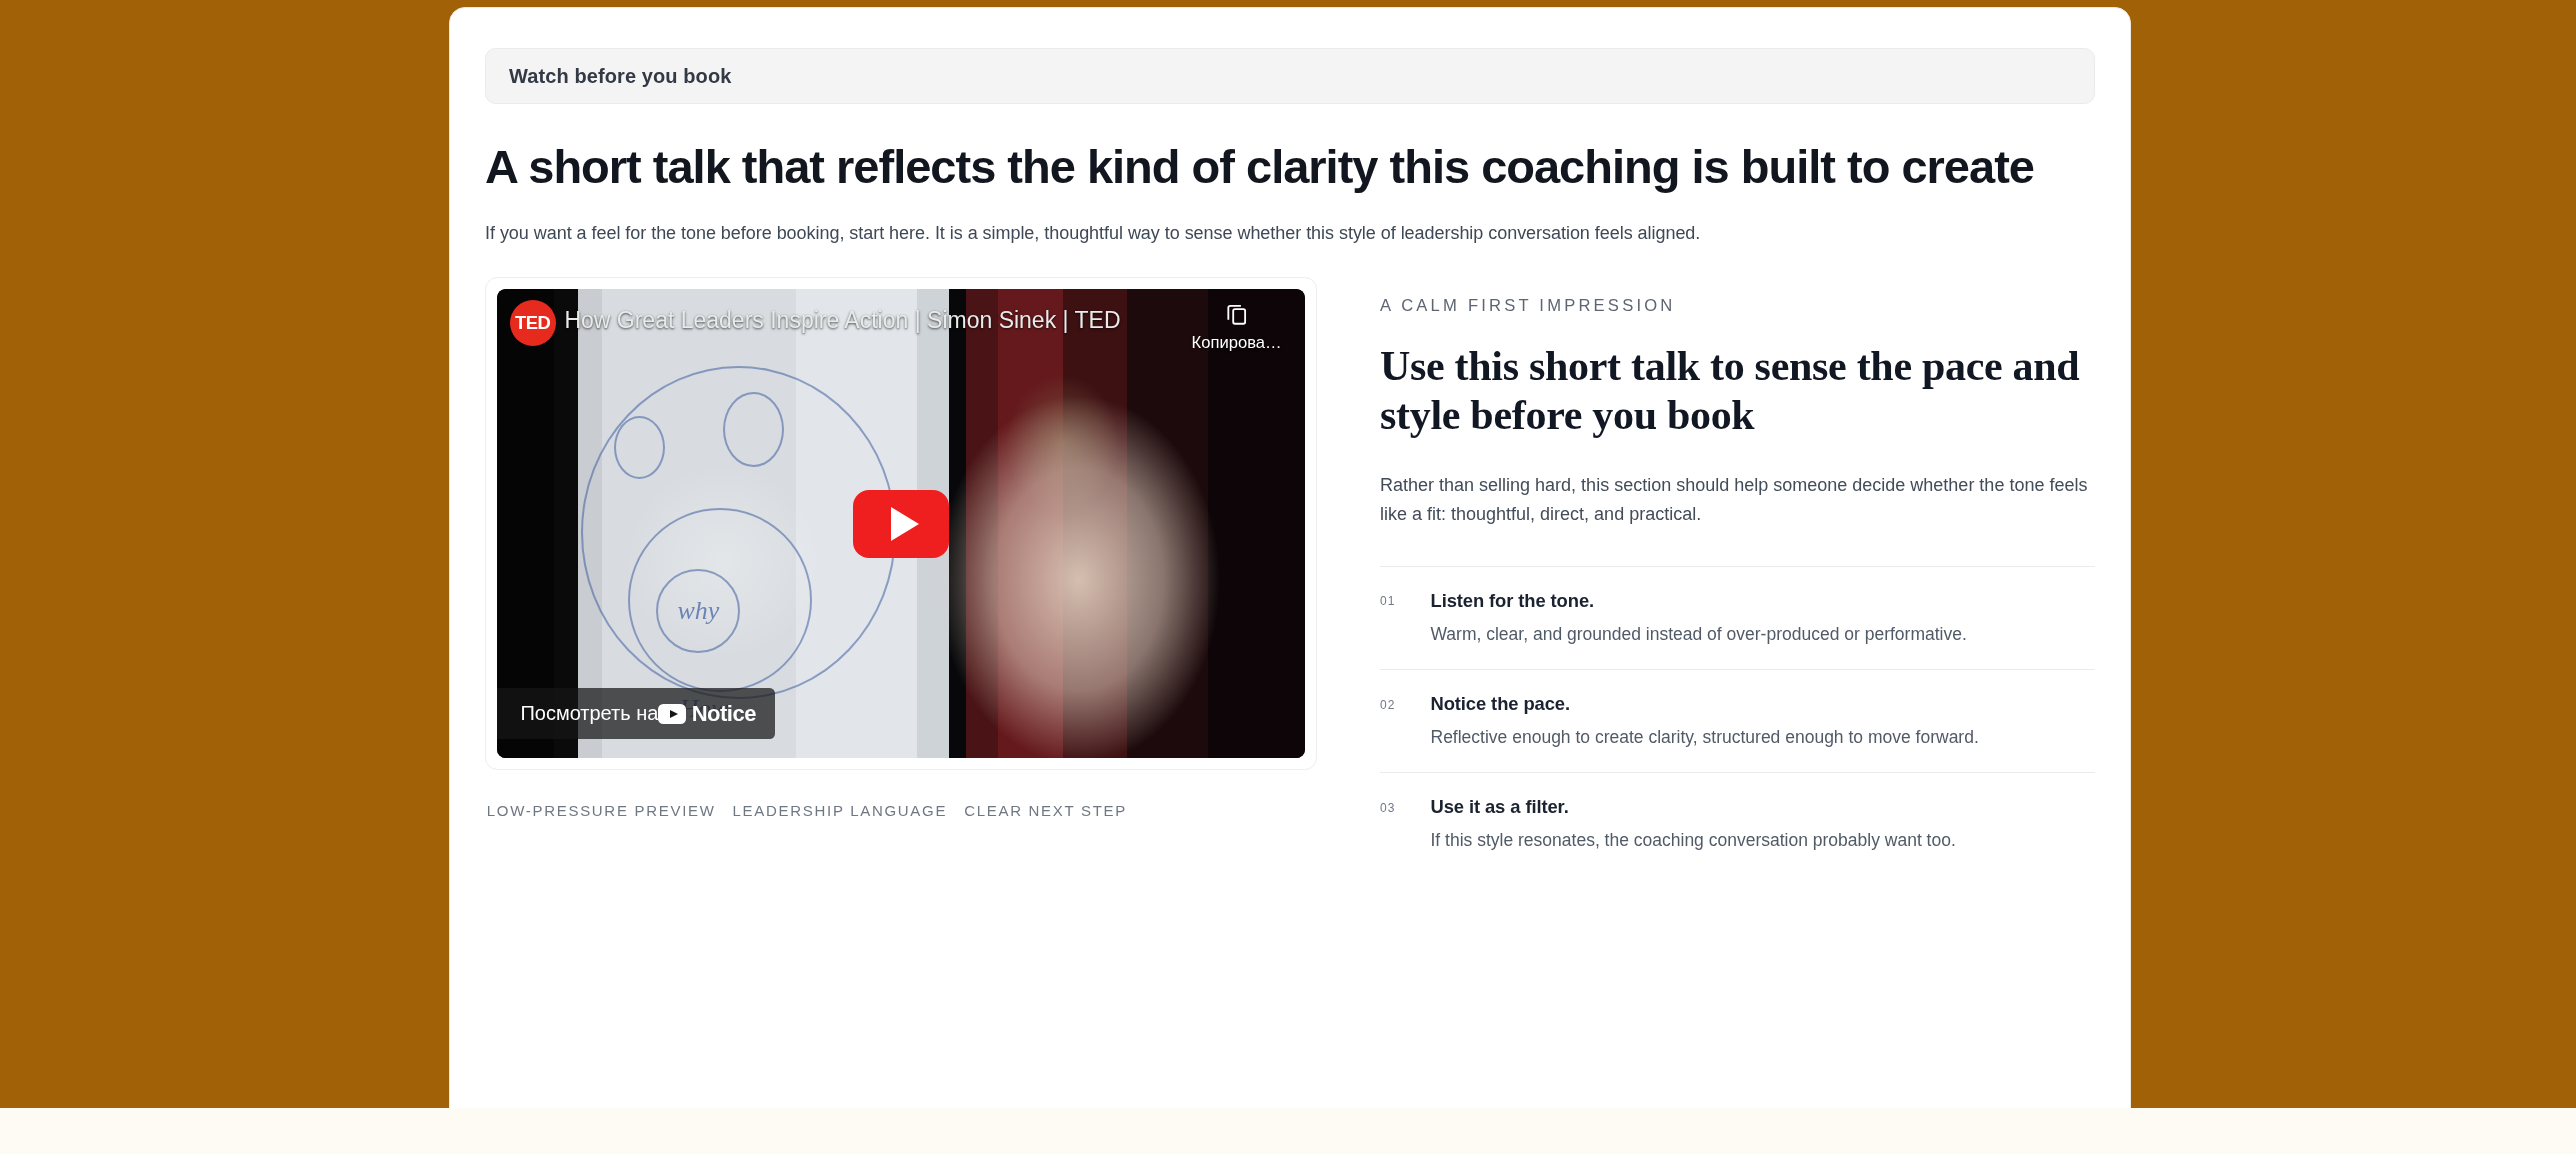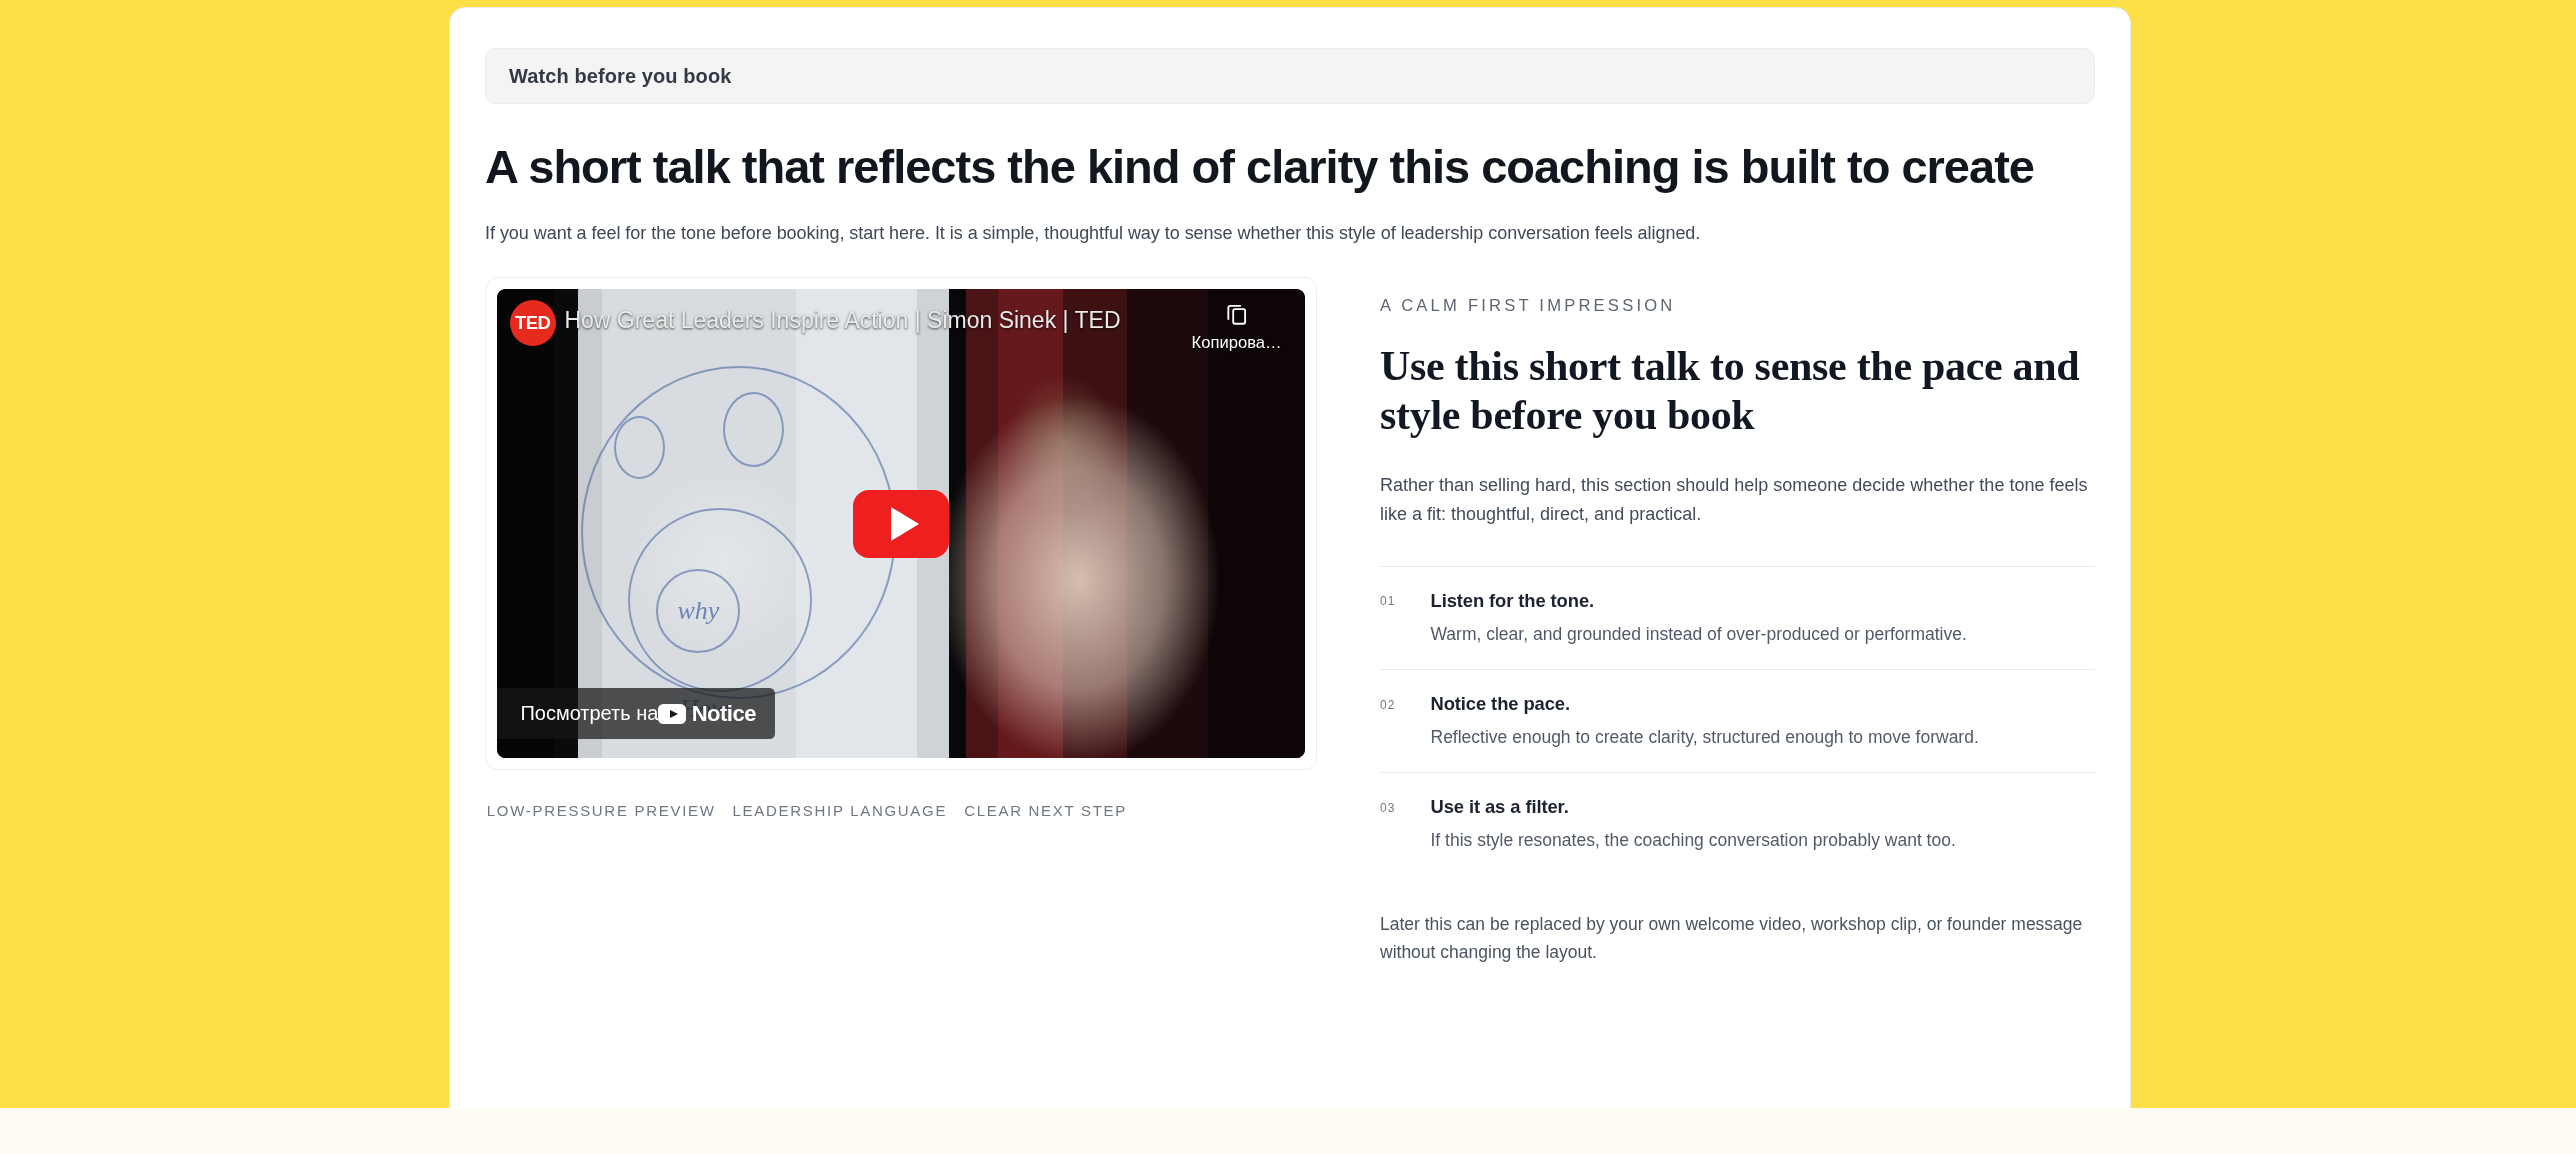--- a/index.html
+++ b/index.html
@@ -8,21 +8,21 @@
     width: 2576px;
     height: 1155px;
     background: #fdfbf3;
     font-family: "Liberation Sans", sans-serif;
     -webkit-font-smoothing: antialiased;
   }
 
   .page {
     width: 2576px;
     height: 1108px;
-    background: #fde047;
+    background: #a16207;
     position: relative;
     overflow: hidden;
   }
 
   
   .card {
     position: absolute;
     left: 449px;
     top: 7px;
     width: 1682px;
@@ -402,20 +402,19 @@
             <div class="step">
               <span class="num">03</span>
               <div class="step-body">
                 <div class="step-title">Use it as a filter.</div>
                 <div class="step-desc">If this style resonates, the coaching conversation probably want too.</div>
               </div>
             </div>
 
           </div>
 
-          <p class="footnote">Later this can be replaced by your own welcome video, workshop clip, or founder message without changing the layout.</p>
         </div>
 
       </div>
     </div>
   </div>
 </div>
 
 
 </body></html>

